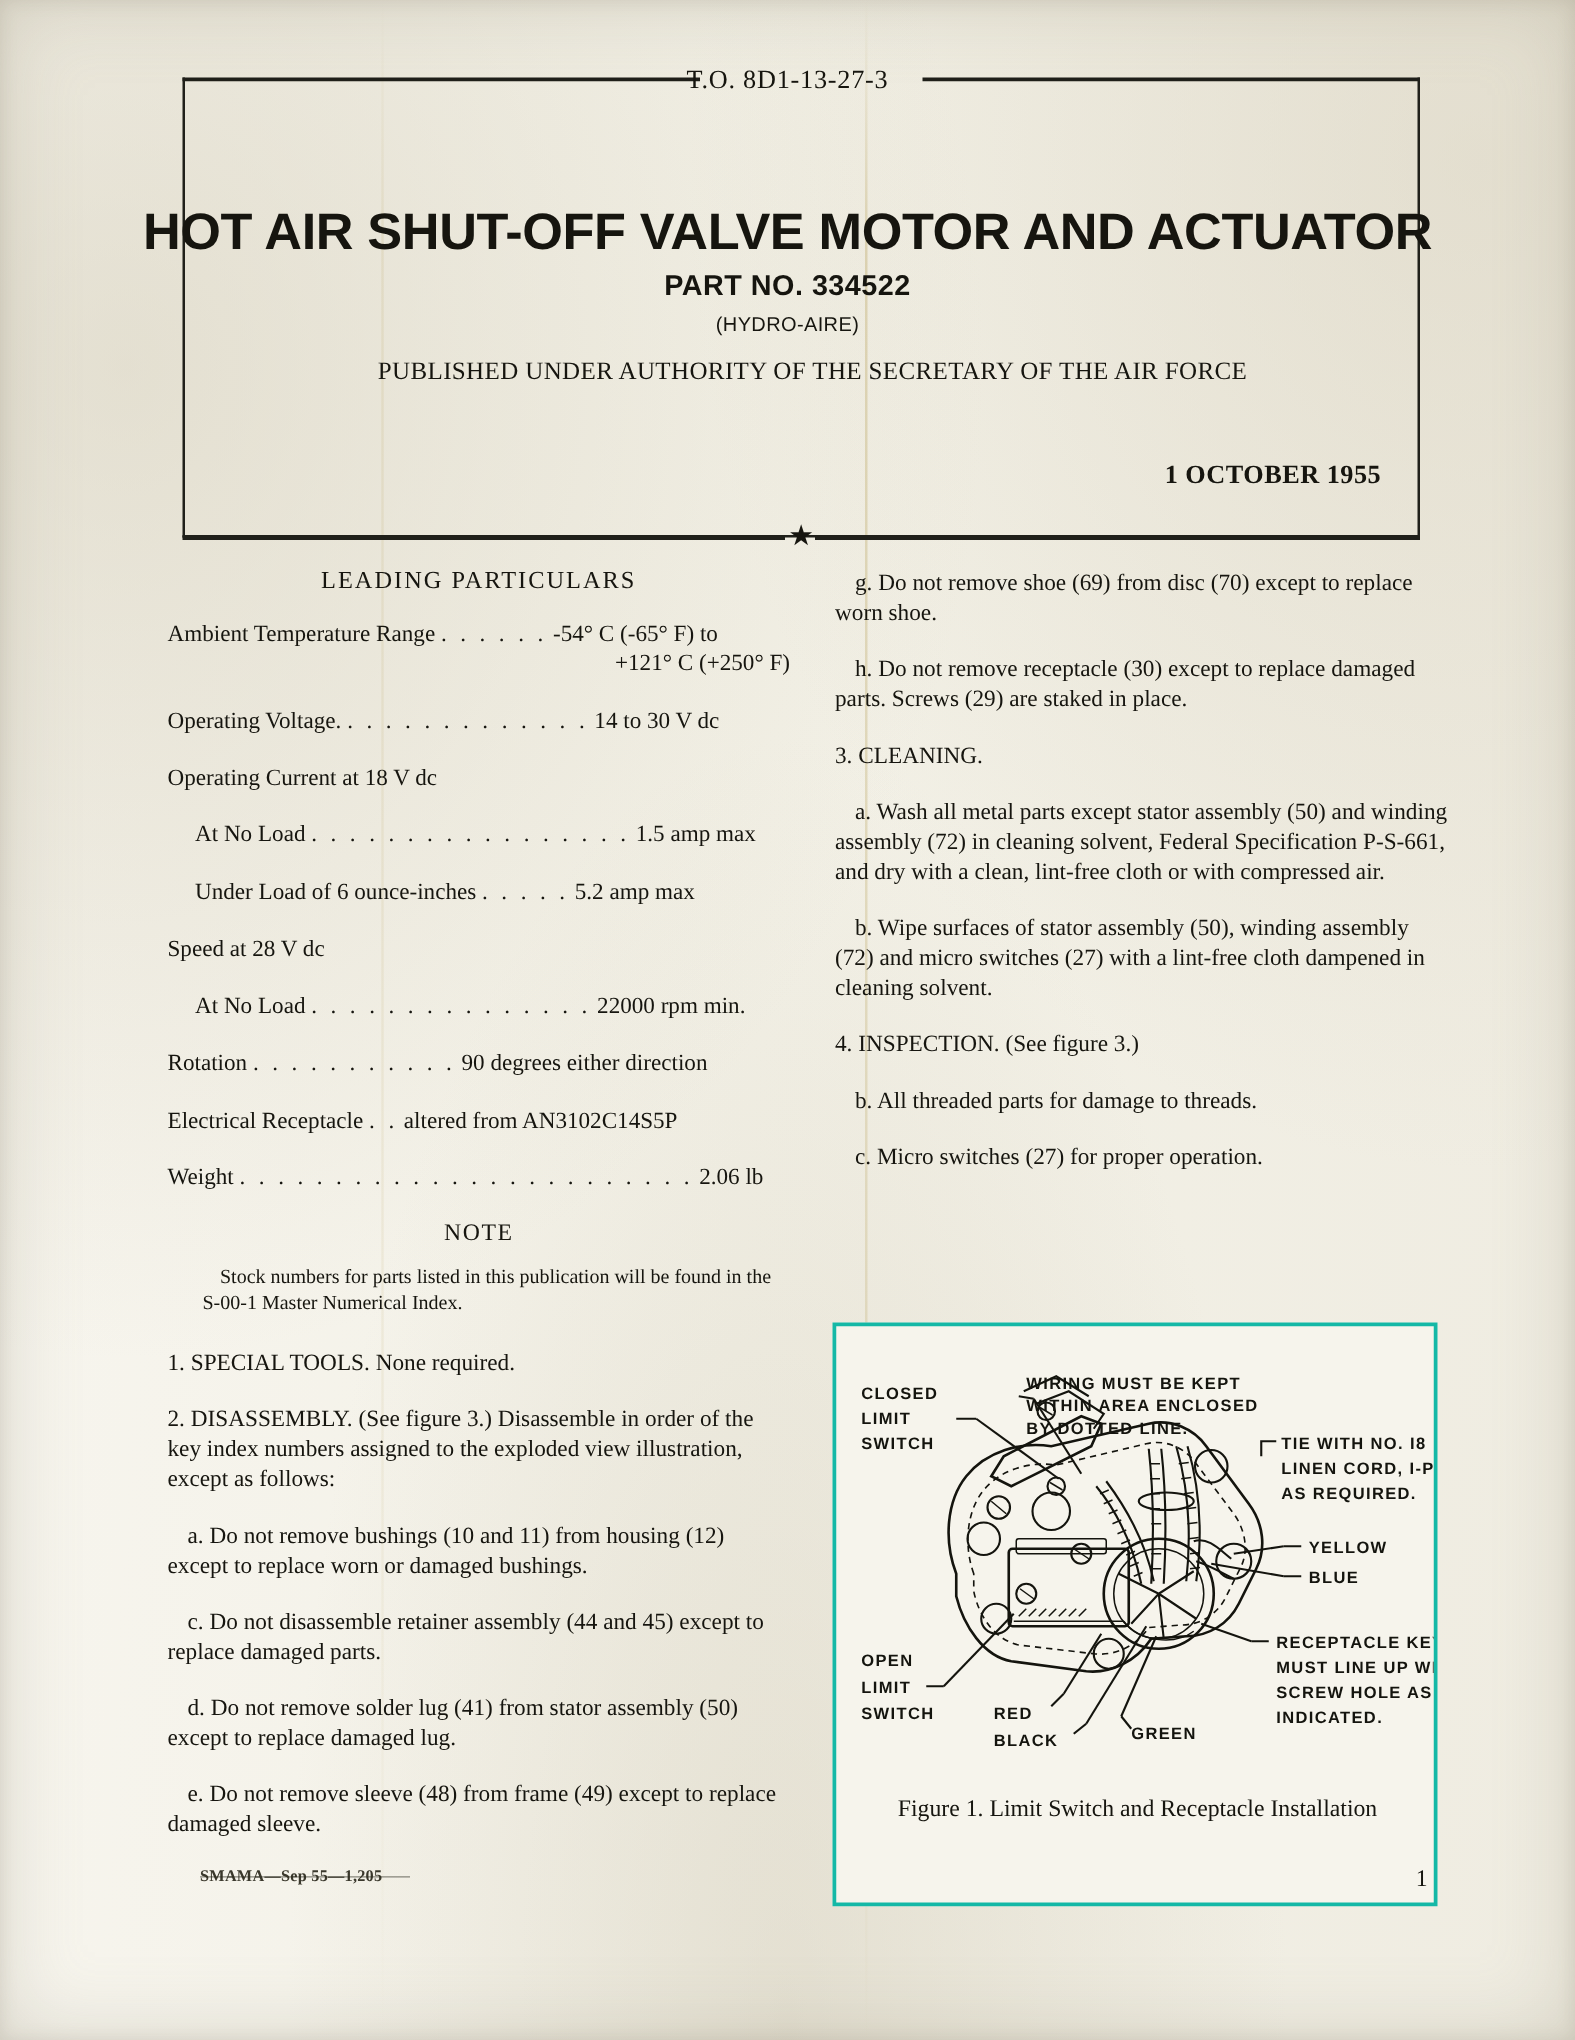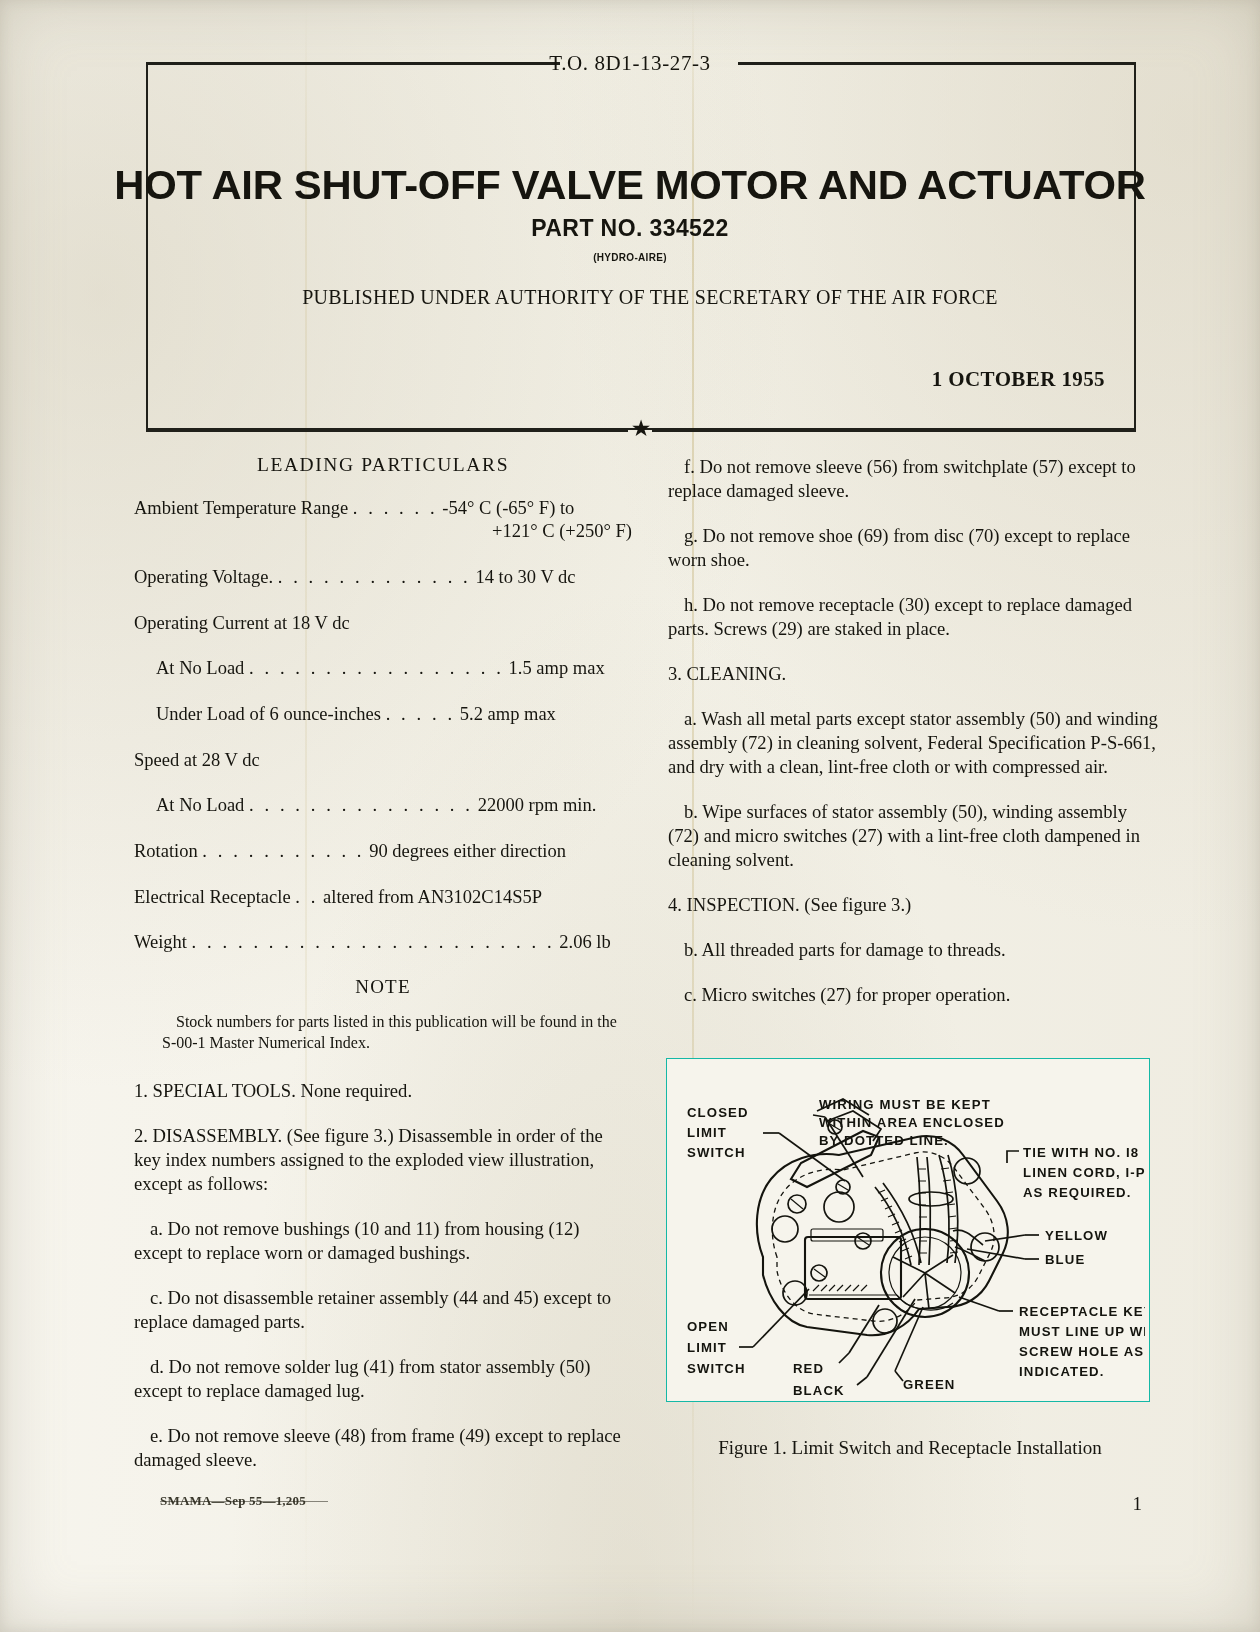--- a/index.html
+++ b/index.html
@@ -104,22 +104,22 @@
     font-size: 23px;
     font-weight: bold;
     letter-spacing: 0.4px;
   }
   .h-maker {
     position: absolute;
     left: 0; right: 0;
     top: 252px;
     text-align: center;
     font-family: "Liberation Sans", "DejaVu Sans", sans-serif;
-    font-size: 10px;
-    font-weight: bold;
+    font-size: 16px;
+    font-weight: normal;
     letter-spacing: 0.3px;
   }
   .h-authority {
     position: absolute;
     left: 0; right: 0;
     top: 286px;
     text-align: center;
     font-size: 20px;
     letter-spacing: 0.3px;
     padding-left: 40px;
@@ -205,22 +205,22 @@
     line-height: 1.30;
     text-indent: 14px;
   }
 
   
   .figure-box {
     position: absolute;
     left: 666px;
     top: 1058px;
     width: 484px;
-    height: 344px;
-    border: 1px solid #14b8a6;
+    height: 467px;
+    border: 3px solid #14b8a6;
     box-sizing: border-box;
     background: #f6f4ec;
     overflow: hidden;
   }
   .fig-caption {
     position: absolute;
     left: 668px;
     top: 1437px;
     width: 484px;
     text-align: center;
@@ -299,21 +299,20 @@
     <p class="body">1.  SPECIAL TOOLS.  None required.</p>
     <p class="body">2.  DISASSEMBLY.  (See figure 3.)  Disassemble in order of the key index numbers assigned to the exploded view illustration, except as follows:</p>
 
     <p class="body indent">a.  Do not remove bushings (10 and 11) from housing (12) except to replace worn or damaged bushings.</p>
     <p class="body indent">c.  Do not disassemble retainer assembly (44 and 45) except to replace damaged parts.</p>
     <p class="body indent">d.  Do not remove solder lug (41) from stator assembly (50) except to replace damaged lug.</p>
     <p class="body indent">e.  Do not remove sleeve (48) from frame (49) except to replace damaged sleeve.</p>
   </div>
 
   <div class="col col-right">
-    <p class="body indent">f.  Do not remove sleeve (56) from switchplate (57) except to replace damaged sleeve.</p>
     <p class="body indent">g.  Do not remove shoe (69) from disc (70) except to replace worn shoe.</p>
     <p class="body indent">h.  Do not remove receptacle (30) except to replace damaged parts.  Screws (29) are staked in place.</p>
 
     <p class="body">3.  CLEANING.</p>
     <p class="body indent">a.  Wash all metal parts except stator assembly (50) and winding assembly (72) in cleaning solvent, Federal Specification P-S-661, and dry with a clean, lint-free cloth or with compressed air.</p>
     <p class="body indent">b.  Wipe surfaces of stator assembly (50), winding assembly (72) and micro switches (27) with a lint-free cloth dampened in cleaning solvent.</p>
 
     <p class="body">4.  INSPECTION.  (See figure 3.)</p>
     <p class="body indent">b.  All threaded parts for damage to threads.</p>
     <p class="body indent">c.  Micro switches (27) for proper operation.</p>

